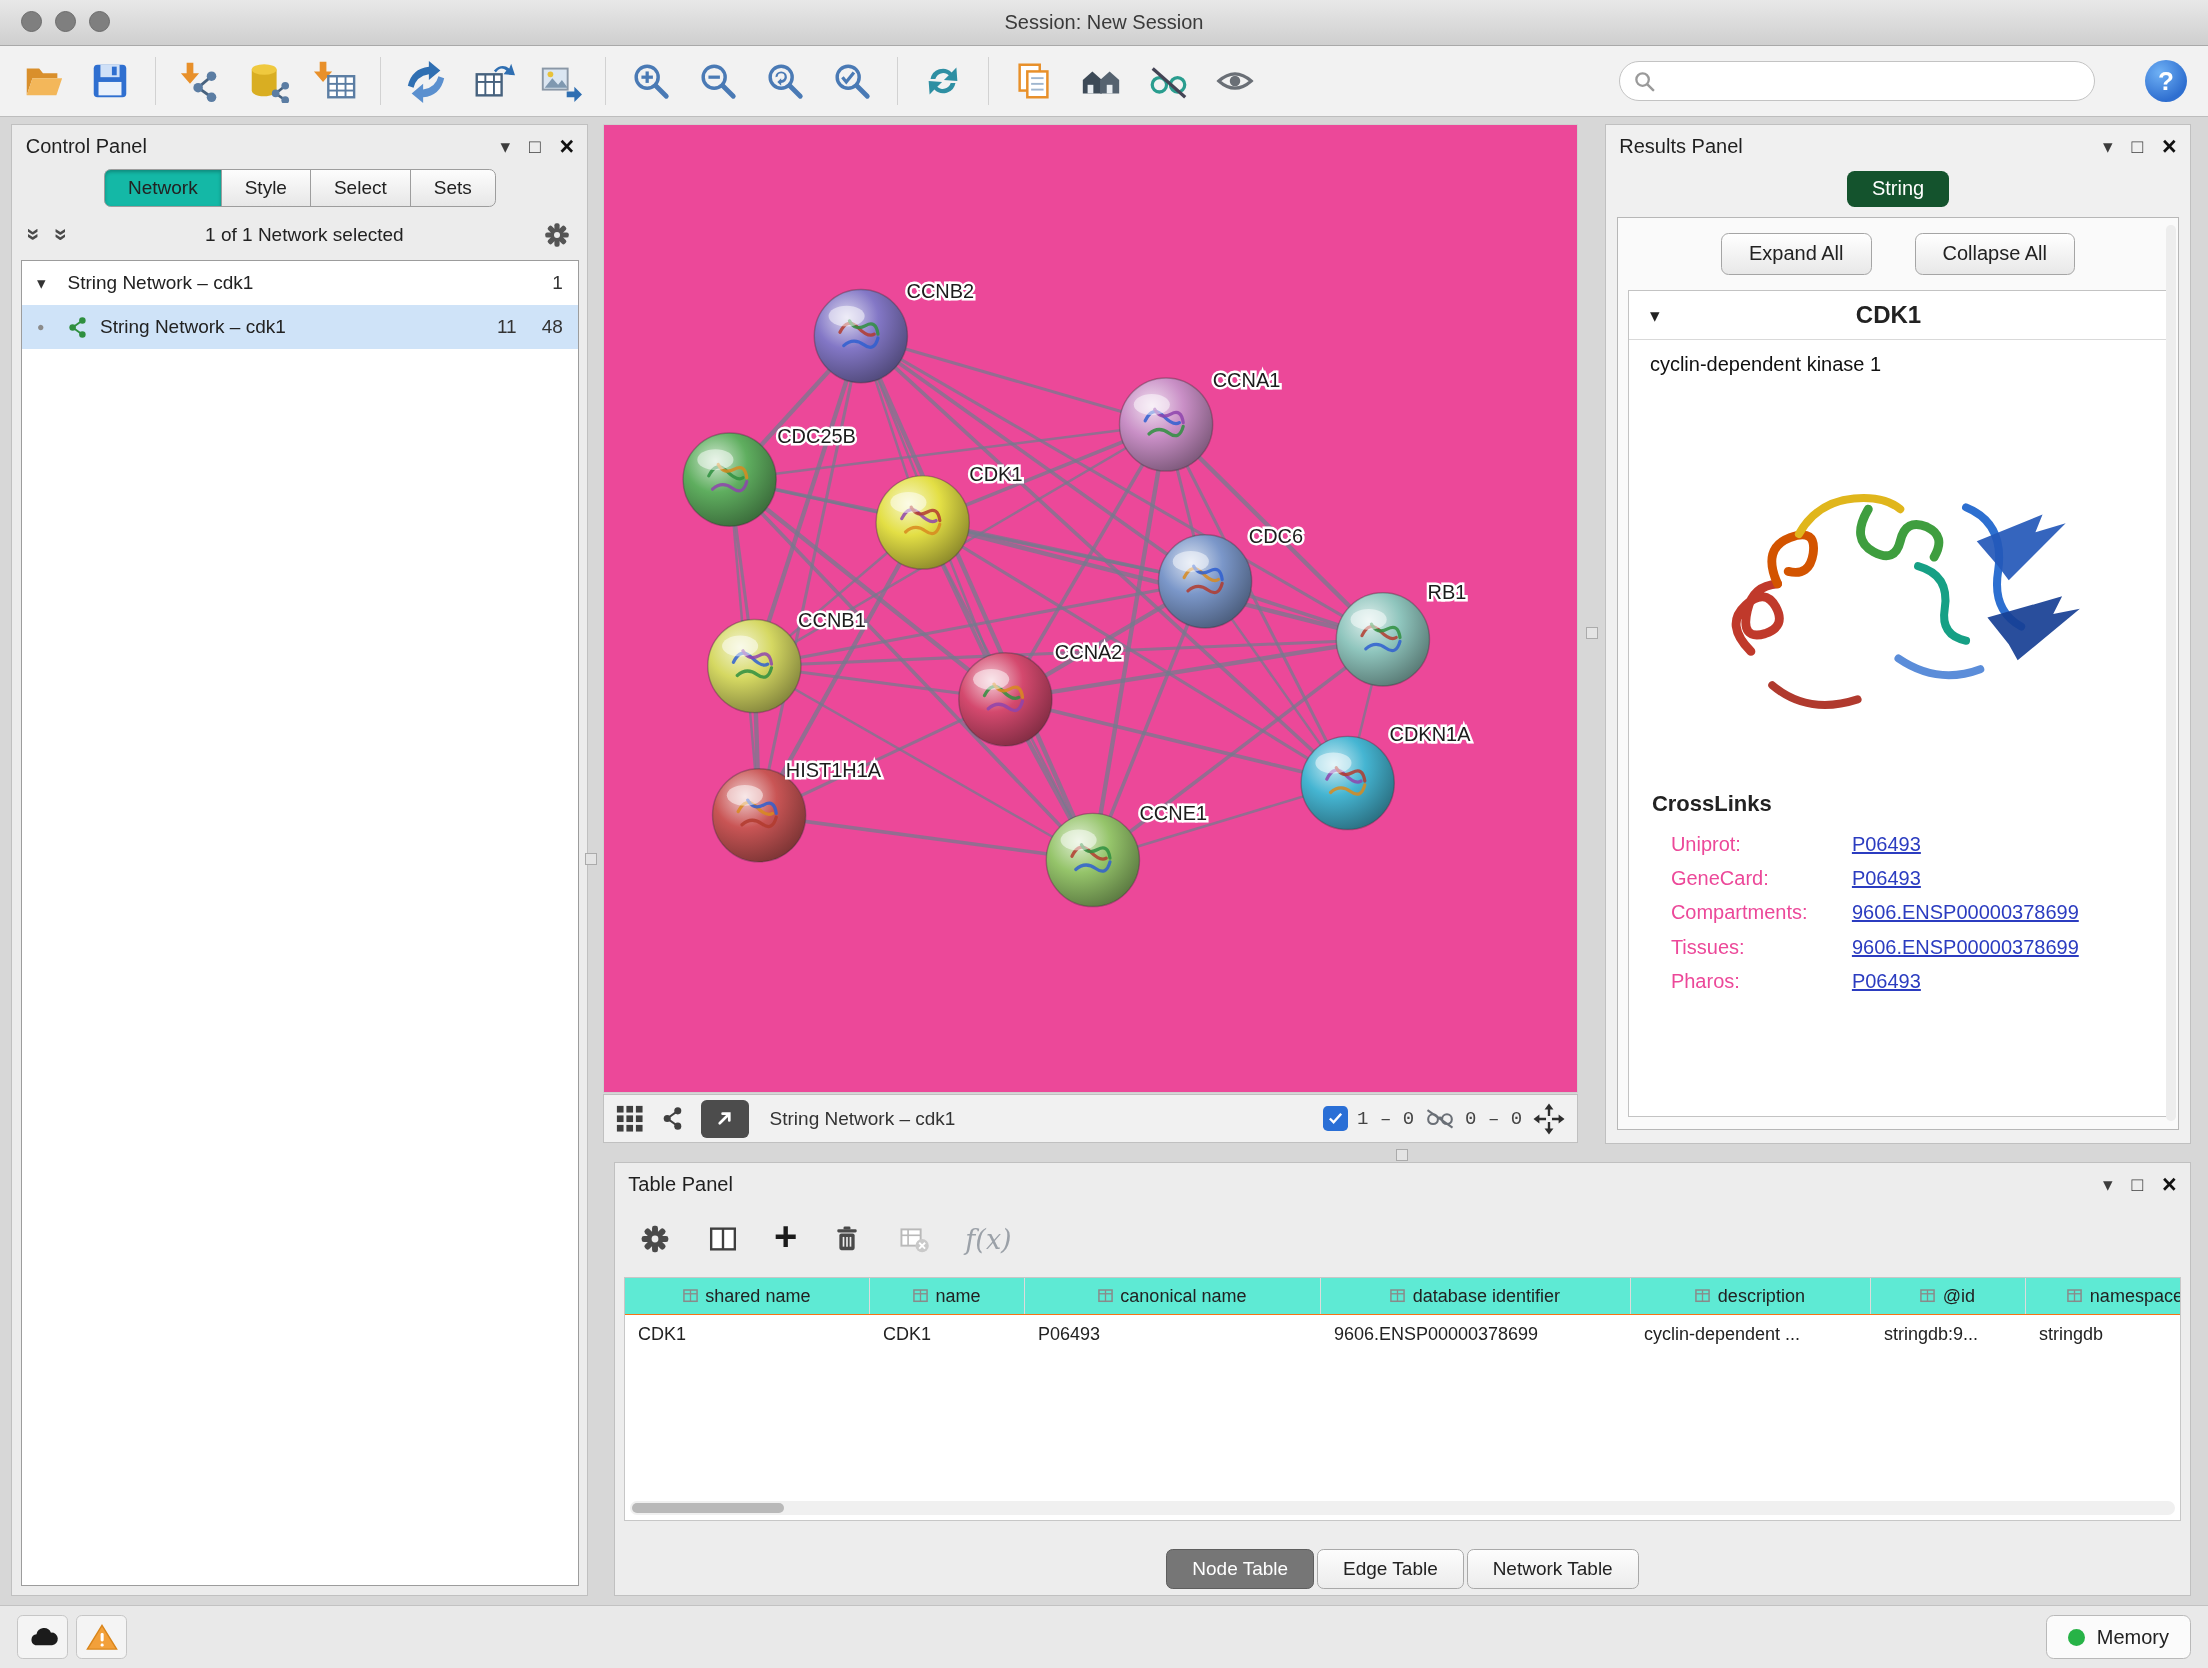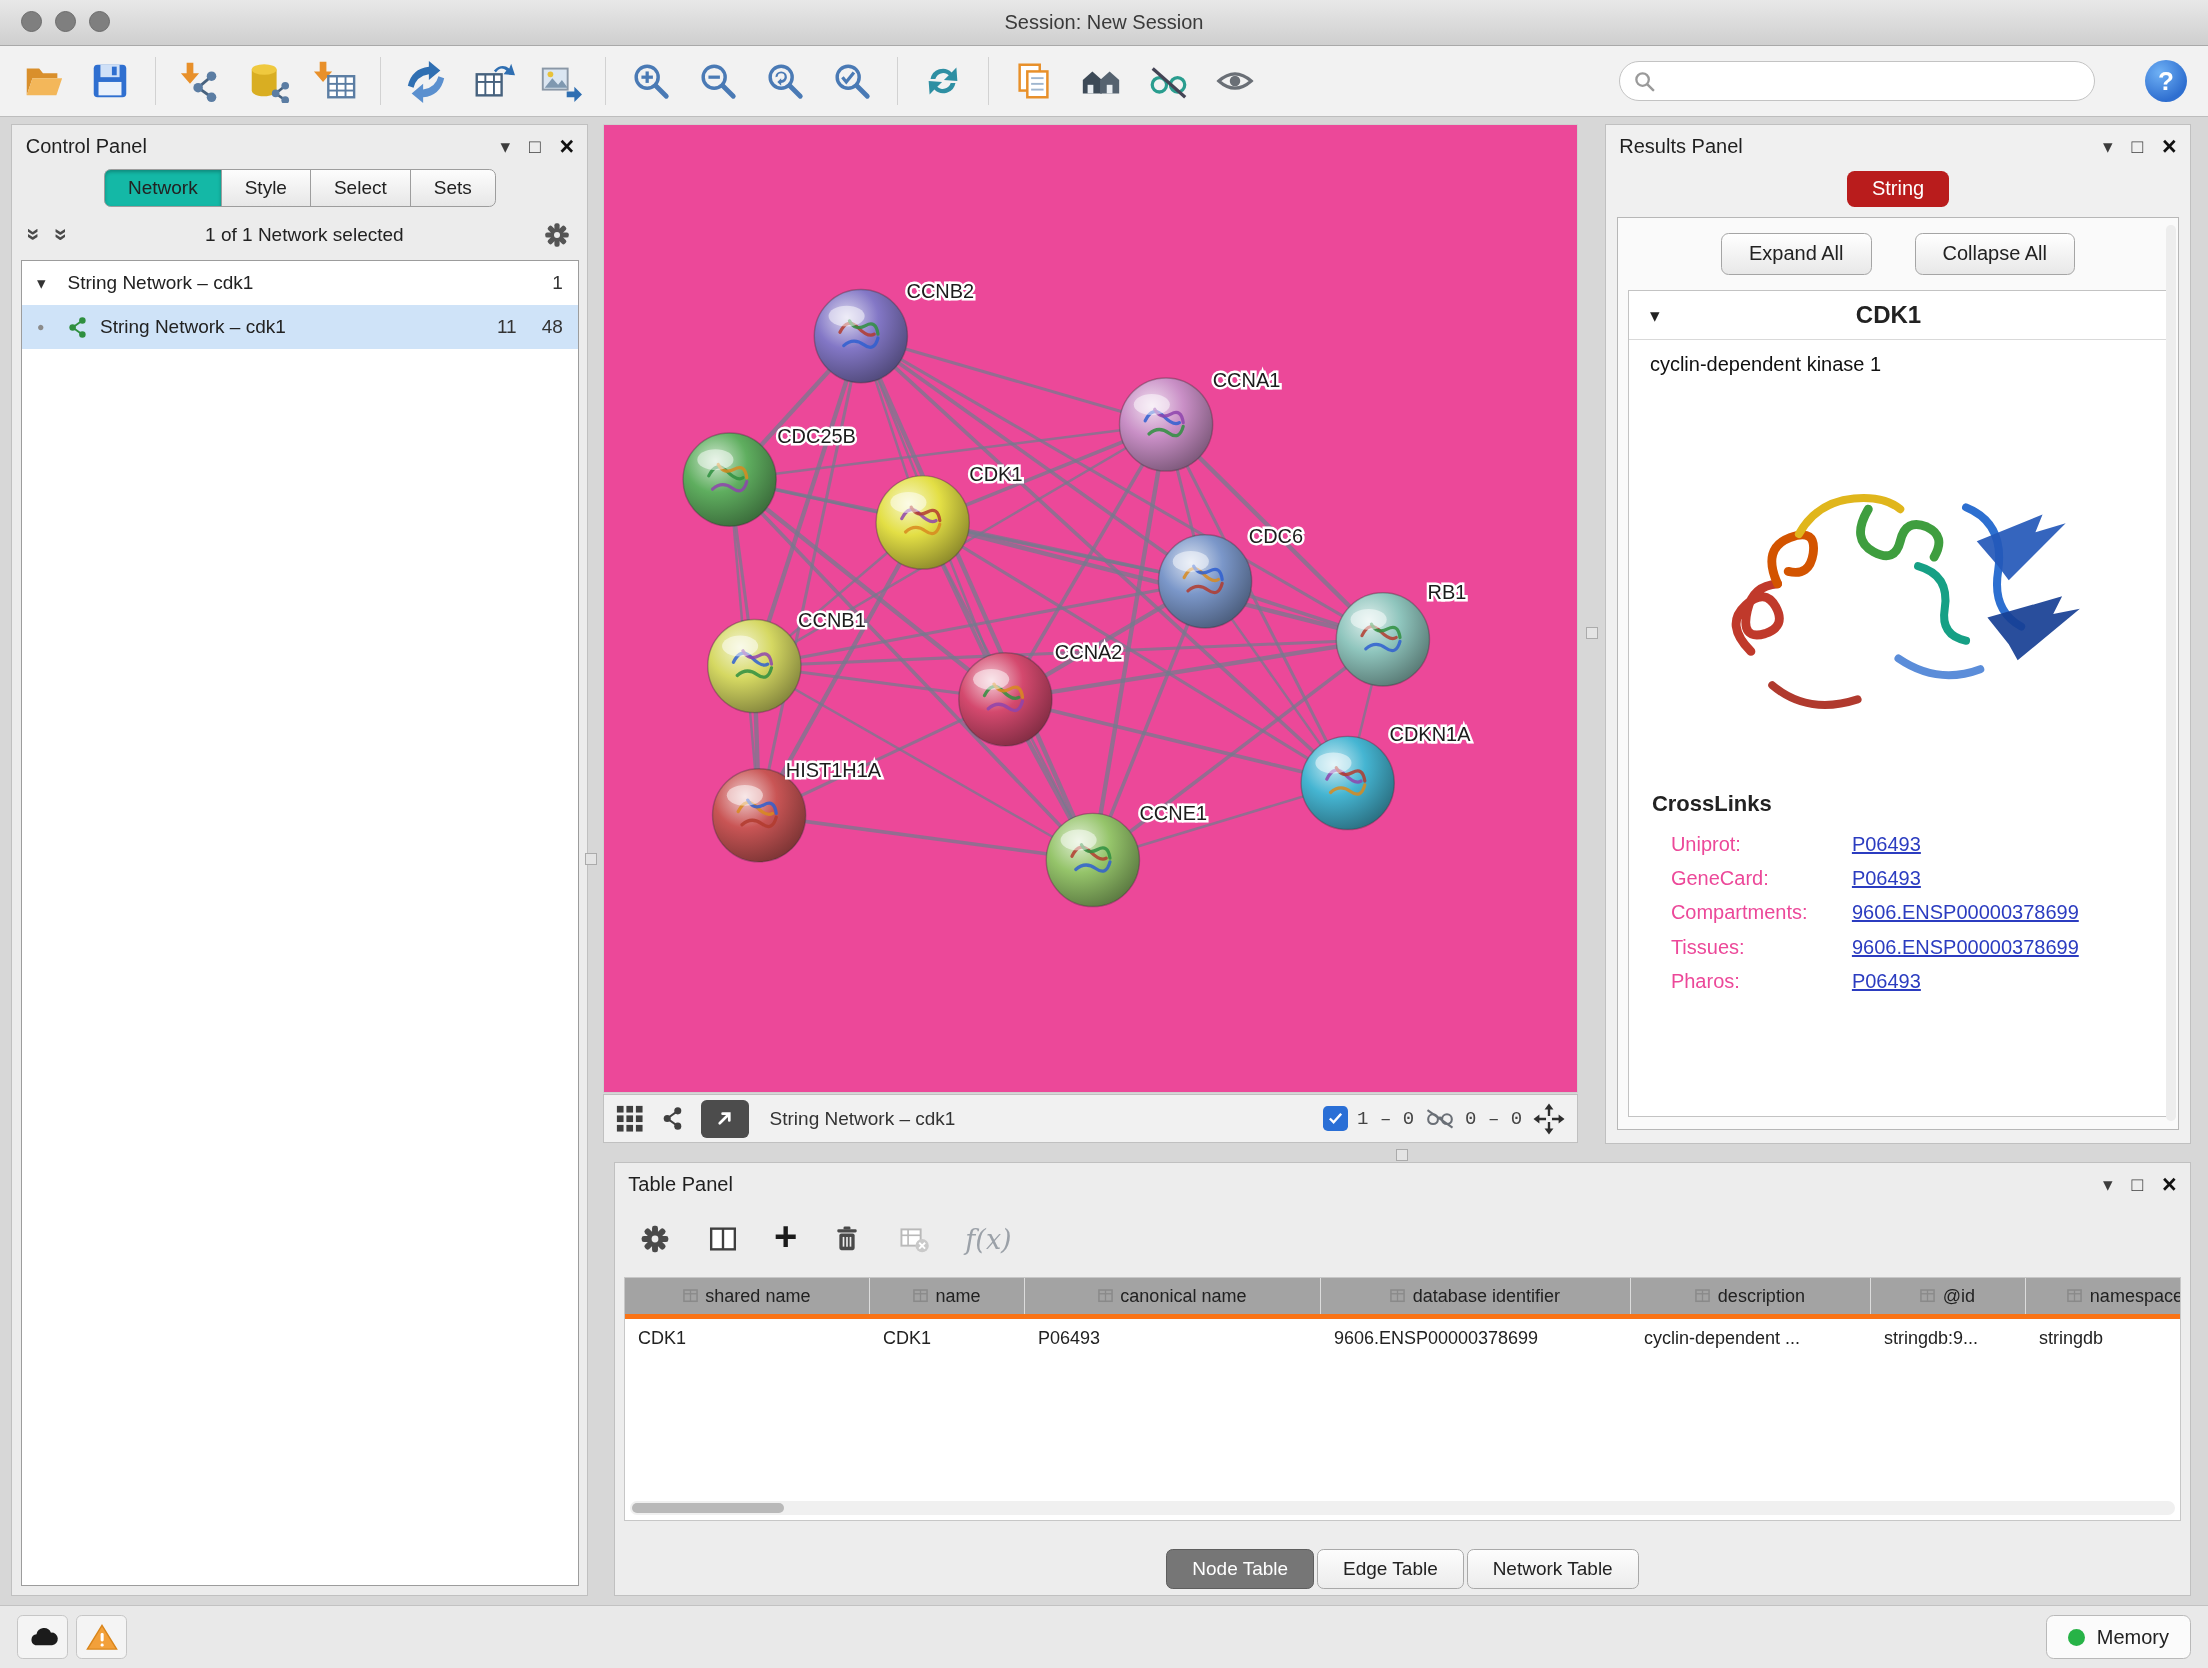--- a/index.html
+++ b/index.html
@@ -60,21 +60,21 @@
   #network-bar{left:603px;top:1094px;width:975px;height:49px;background:#f1f1f1;
     display:flex;align-items:center;padding:0 11.4px;gap:15px;}
   .nb-ico svg{display:block;}
   .nb-title{font-size:19px;color:#333;margin-left:5.7px;}
   .nb-right{margin-left:auto;display:flex;align-items:center;gap:9.5px;font-size:19px;color:#444;font-family:Liberation Mono, monospace;}
   .nb-dark-btn{width:48px;height:38px;background:#4c4c4c;border-radius:5.7px;display:flex;align-items:center;justify-content:center;}
   .checkbox{width:25px;height:25px;border-radius:4.8px;background:#2a6fd6;display:flex;align-items:center;justify-content:center;}
   
   #results-panel{left:1605px;top:124px;width:586px;height:1020px;background:#f0f0f0;display:flex;flex-direction:column;}
   .rp-tab-row{display:flex;justify-content:center;padding:3.8px 0 9.5px;}
-  .rp-badge{background:#b91c1c;color:#fff;font-size:20px;padding:6.7px 25px;border-radius:7.6px;}
+  .rp-badge{background:#14532d;color:#fff;font-size:20px;padding:6.7px 25px;border-radius:7.6px;}
   .rp-box{flex:1;margin:0 11.4px 13.3px;border:1px solid #b7b7b7;background:#fafafa;padding:11.4px 9.5px;
     display:flex;flex-direction:column;position:relative;}
   .rp-buttons{display:flex;justify-content:center;gap:43px;padding:3.8px 0 15px;}
   .rp-btn{border:1px solid #a5a5a5;background:linear-gradient(#ffffff,#e8e8e8);border-radius:7.6px;
     font-size:20px;font-family:inherit;padding:8.6px 27px;color:#222;}
   .rp-section{border:1px solid #c3c3c3;background:#fff;flex:1;overflow:hidden;}
   .rp-sec-header{height:48px;display:flex;align-items:center;border-bottom:1px solid #d9d9d9;padding:0 21px;}
   .rp-sec-header .tri{font-size:19px;color:#222;width:57px;}
   .rp-sec-title{flex:1;text-align:center;font-weight:bold;font-size:24px;transform:translateX(-38px);}
   .rp-desc{font-size:20px;padding:13.3px 21px 3.8px;color:#111;}
@@ -84,21 +84,21 @@
   .xl-label{width:181px;color:#ec4899;}
   .xl-link{color:#2b3cc0;text-decoration:underline;cursor:pointer;}
   .rp-scroll{position:absolute;right:1.9px;top:7.6px;bottom:7.6px;width:9.5px;background:#ededed;border-radius:4.8px;}
   
   #table-panel{left:614px;top:1162px;width:1577px;height:434px;background:#ededed;}
   .tp-toolbar{height:68px;display:flex;align-items:center;gap:34px;padding:0 23px;}
   .tp-toolbar svg{display:block;}
   .tp-plus{font-size:40px;font-weight:bold;color:#1b1b1b;line-height:1;margin-top:-5.7px;}
   .tp-fx{font-family:"DejaVu Serif",serif;font-style:italic;font-size:27px;color:#9ba1a8;}
   .tp-table{position:absolute;left:8.6px;right:8.6px;top:114px;height:242px;background:#fff;border:1px solid #c7c7c7;overflow:hidden;}
-  .th-row{display:flex;background:#a3a3a3;border-bottom:5px solid #f97316;height:36px;}
+  .th-row{display:flex;background:#5eead4;border-bottom:1px solid #f97316;height:36px;}
   .th-cell{display:flex;align-items:center;justify-content:center;gap:7.6px;font-size:18px;color:#222;
     border-right:1px solid #dcdcdc;box-sizing:border-box;overflow:hidden;white-space:nowrap;flex:none;}
   .td-row{display:flex;height:38px;}
   .td-cell{display:flex;align-items:center;padding-left:13.3px;font-size:18px;color:#222;box-sizing:border-box;
     overflow:hidden;white-space:nowrap;flex:none;}
   .tp-scroll{position:absolute;left:5.7px;bottom:4.8px;right:5.7px;height:14.3px;background:#f0f0f0;border-radius:7.6px;}
   .tp-thumb{position:absolute;left:1.9px;top:1.9px;width:152px;height:10.5px;background:#b9b9b9;border-radius:5.7px;}
   .tp-tabs{position:absolute;left:0;right:0;bottom:5.7px;display:flex;justify-content:center;gap:2.9px;}
   .tp-tab{border:1px solid #a9a9a9;background:linear-gradient(#fdfdfd,#ececec);font-size:19px;font-family:inherit;
     height:40px;padding:0 25px;border-radius:6.7px;color:#222;}

